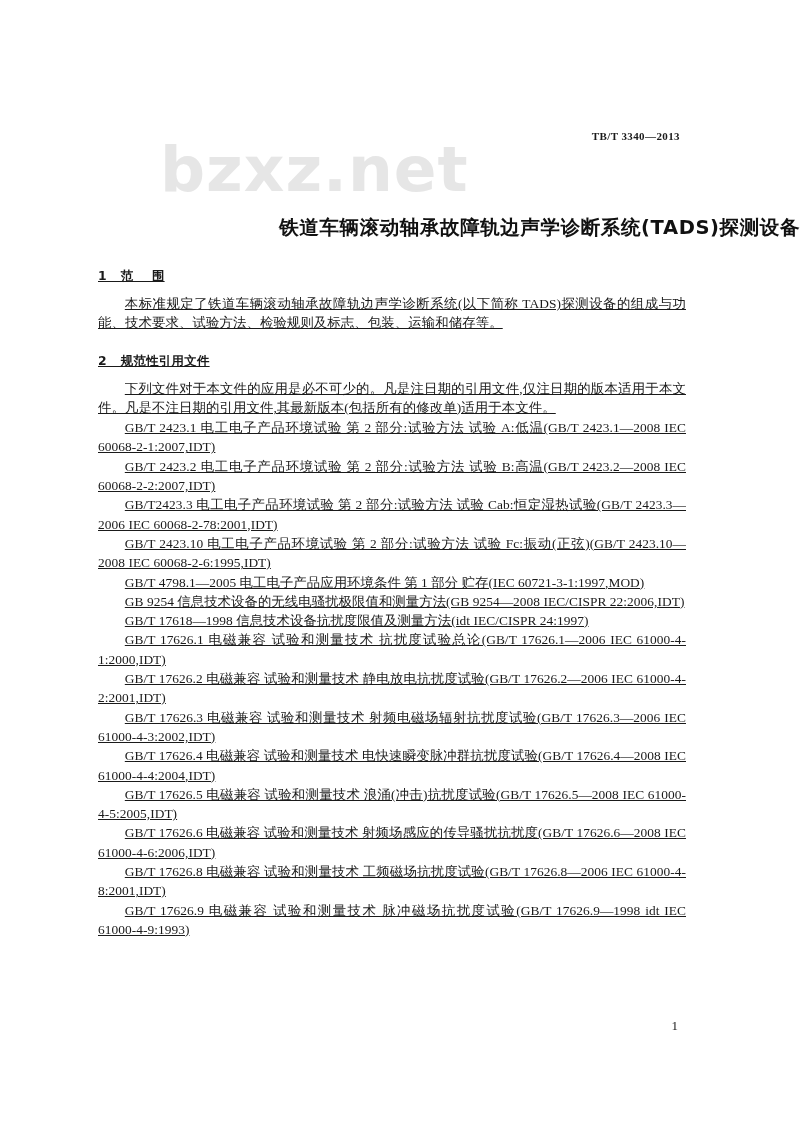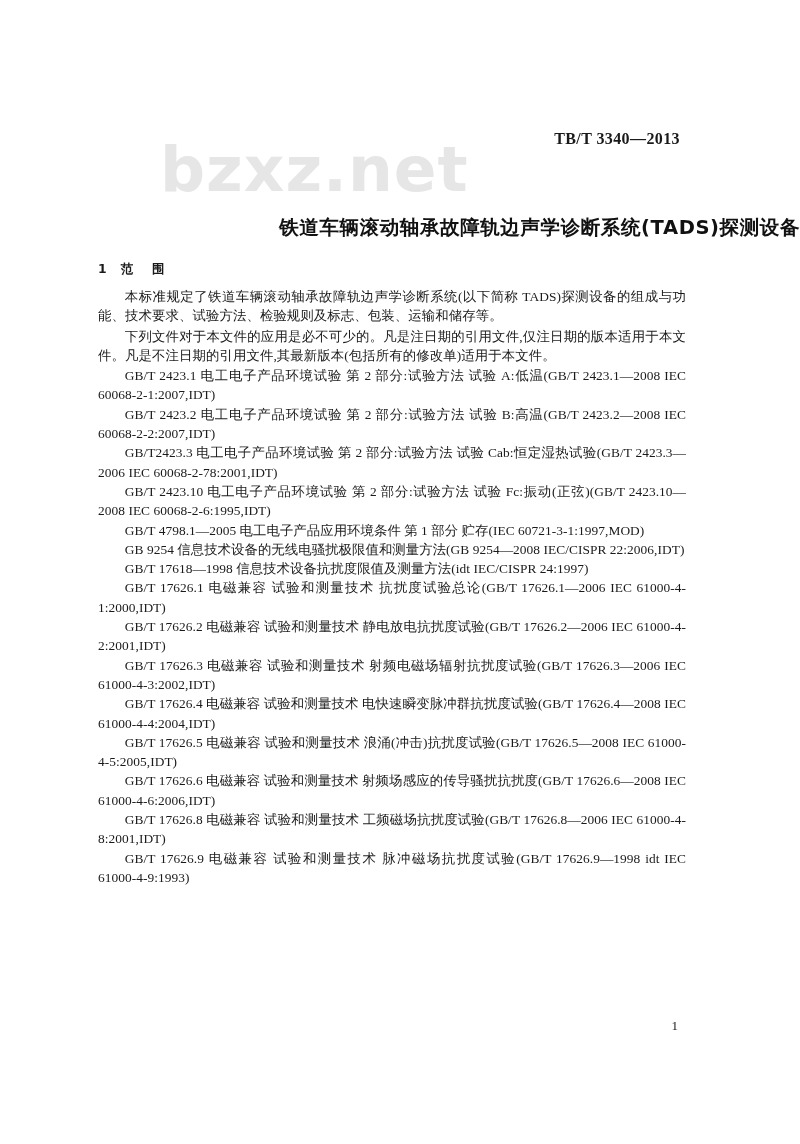--- a/index.html
+++ b/index.html
@@ -38,21 +38,21 @@
     white-space: nowrap;
     z-index: 0;
   }
 
   
   .running-header {
     position: absolute;
     right: 120px;
     top: 130px;
     font-family: "Liberation Serif", serif;
-    font-size: 16px;
+    font-size: 11px;
     font-weight: bold;
     letter-spacing: 0.4px;
     white-space: nowrap;
     z-index: 2;
     margin-left: 16px;
   }
 
   
   .doc-title {
     position: absolute;
@@ -65,23 +65,24 @@
     font-size: 19.5px;
     letter-spacing: 0.6px;
     color: #111;
     z-index: 2;
   }
 
   
   .content {
     position: absolute;
     left: 98px;
-    top: 261px;
+    top: 268px;
     width: 588px;
     z-index: 2;
+    text-decoration: underline;
   }
 
   .clause-heading {
     font-family: "DejaVu Sans", "Liberation Sans", sans-serif;
     font-weight: bold;
     font-size: 12.4px;
     letter-spacing: 0.3px;
     margin: 0 0 9px 0;
     white-space: pre;
   }
@@ -131,20 +132,21 @@
 
   <div class="running-header">TB/T 3340—2013</div>
 
   <div class="doc-title">铁道车辆滚动轴承故障轨边声学诊断系统(TADS)探测设备</div>
 
   <div class="content">
 
     <div class="clause-heading">1   范    围</div>
     <p class="body-para">本标准规定了铁道车辆滚动轴承故障轨边声学诊断系统(以下简称 TADS)探测设备的组成与功能、技术要求、试验方法、检验规则及标志、包装、运输和储存等。</p>
 
+    <div class="clause-heading second">2   规范性引用文件</div>
     <p class="body-para">下列文件对于本文件的应用是必不可少的。凡是注日期的引用文件,仅注日期的版本适用于本文件。凡是不注日期的引用文件,其最新版本(包括所有的修改单)适用于本文件。</p>
 
     <ul class="ref-list">
       <li>GB/T 2423.1   电工电子产品环境试验   第 2 部分:试验方法   试验 A:低温(GB/T 2423.1—2008 IEC 60068-2-1:2007,IDT)</li>
       <li>GB/T 2423.2   电工电子产品环境试验   第 2 部分:试验方法   试验 B:高温(GB/T 2423.2—2008 IEC 60068-2-2:2007,IDT)</li>
       <li>GB/T2423.3   电工电子产品环境试验   第 2 部分:试验方法   试验 Cab:恒定湿热试验(GB/T 2423.3—2006   IEC 60068-2-78:2001,IDT)</li>
       <li>GB/T 2423.10   电工电子产品环境试验   第 2 部分:试验方法   试验 Fc:振动(正弦)(GB/T 2423.10—2008   IEC 60068-2-6:1995,IDT)</li>
       <li>GB/T 4798.1—2005   电工电子产品应用环境条件   第 1 部分   贮存(IEC 60721-3-1:1997,MOD)</li>
       <li>GB 9254   信息技术设备的无线电骚扰极限值和测量方法(GB 9254—2008   IEC/CISPR 22:2006,IDT)</li>
       <li>GB/T 17618—1998   信息技术设备抗扰度限值及测量方法(idt IEC/CISPR 24:1997)</li>

